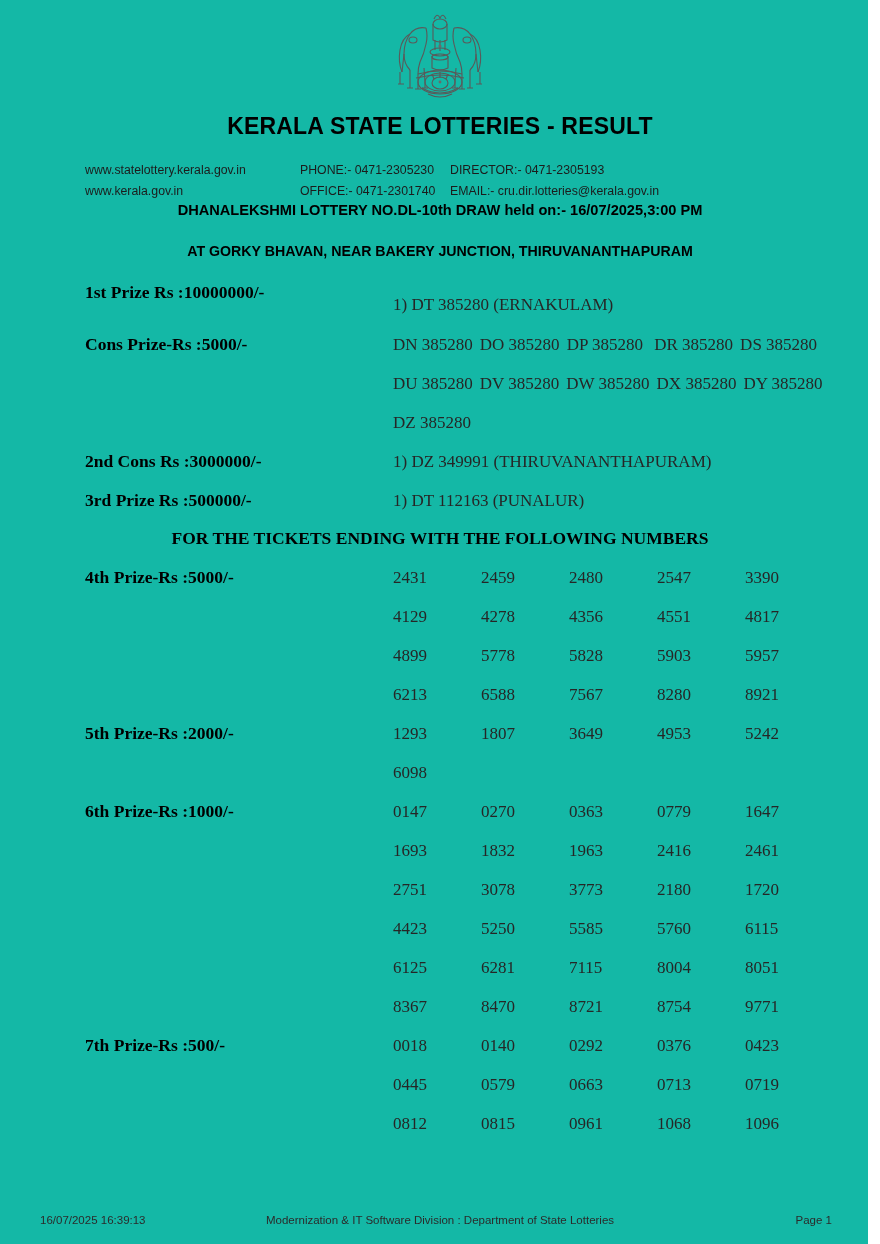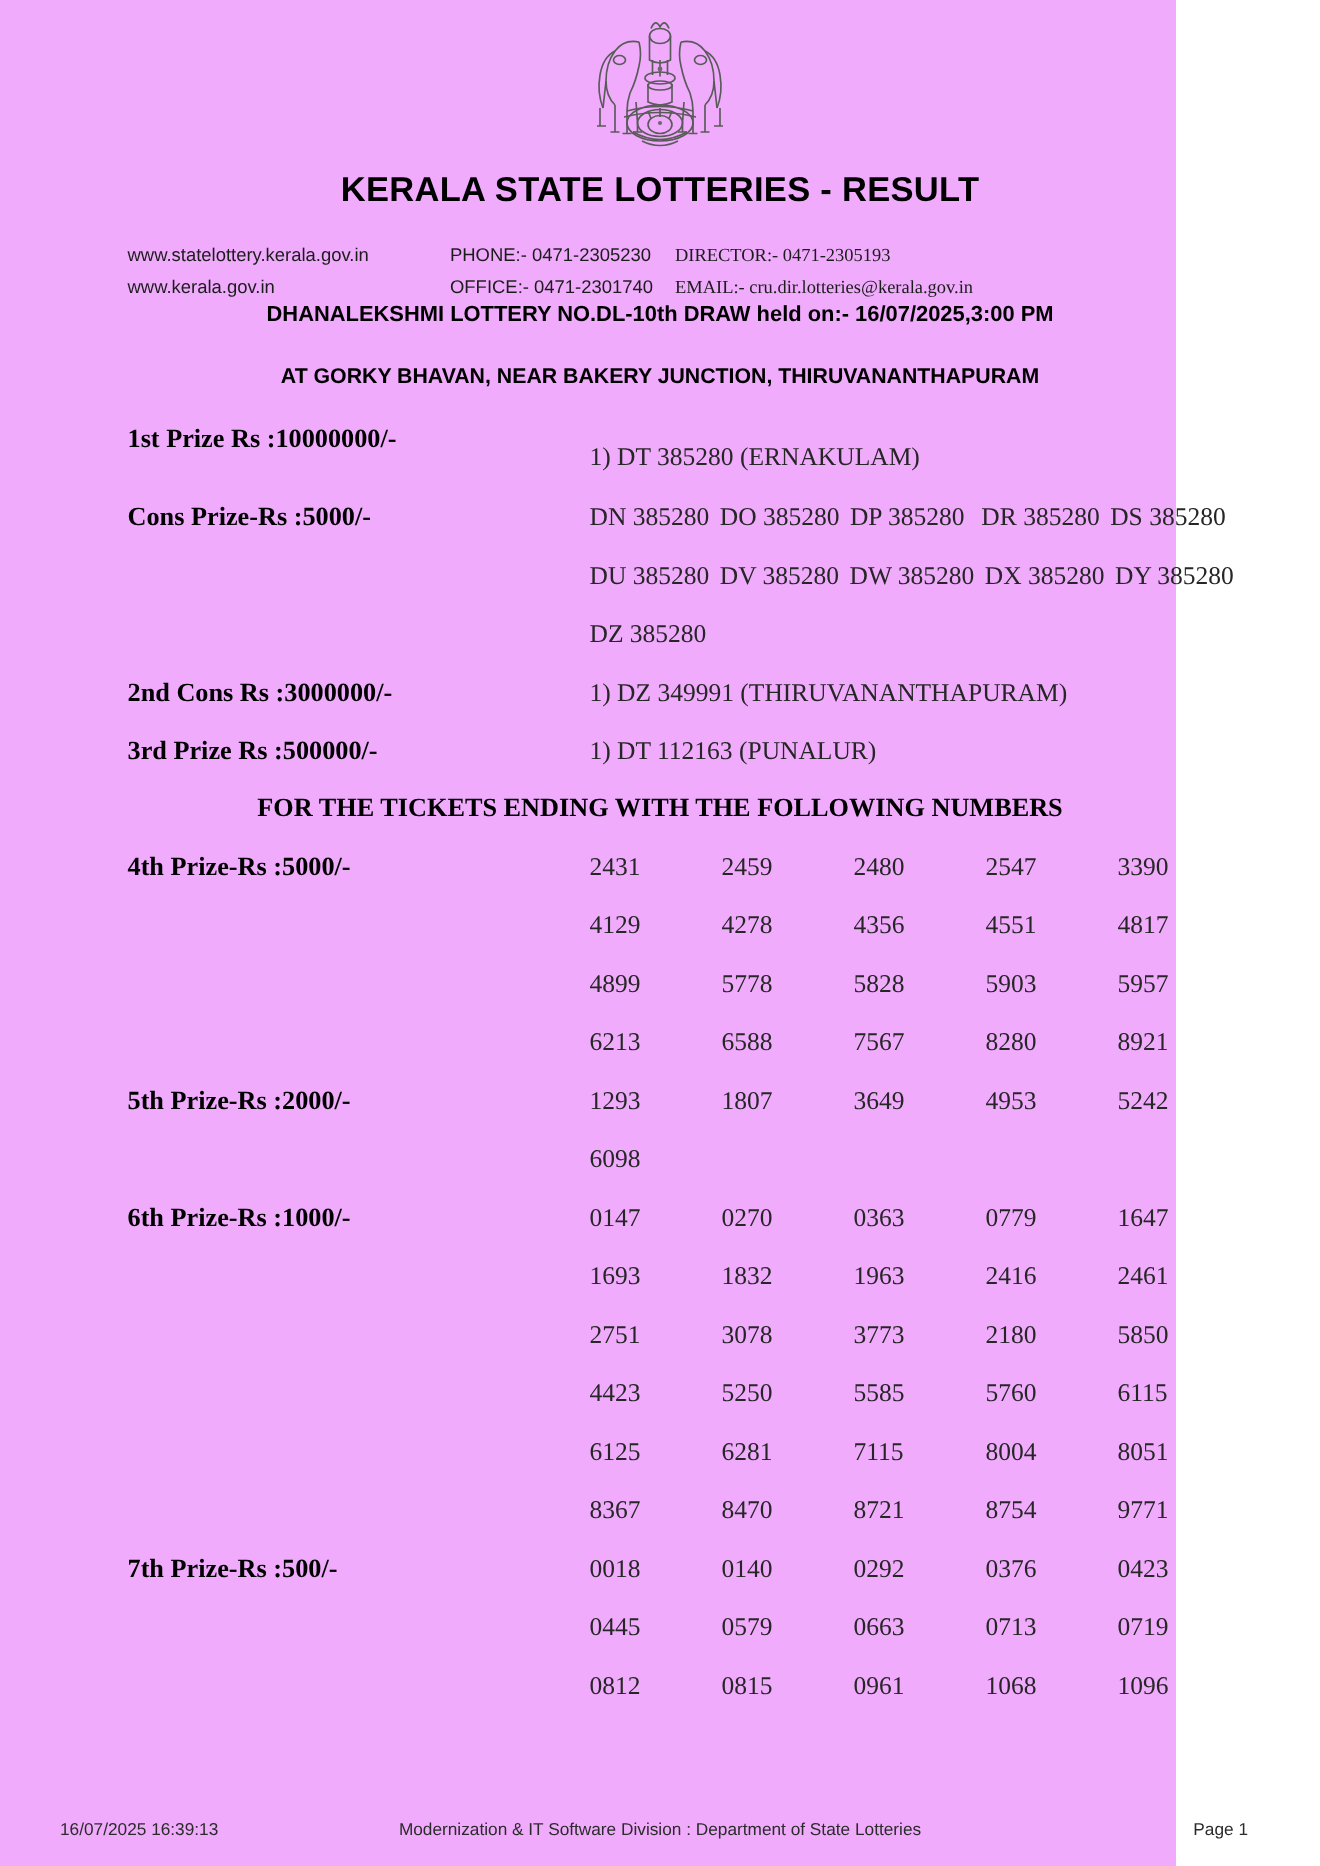--- a/index.html
+++ b/index.html
@@ -11,23 +11,23 @@
     width: 880px;
     height: 1244px;
     position: relative;
     font-family: "Liberation Serif", serif;
     color: #1a1a1a;
     overflow: hidden;
   }
 
   .page {
     position: relative;
-    width: 784px;
+    width: 868px;
     height: 1244px;
-    background: #f0abfc;
+    background: #14b8a6;
   }
 
   
   .emblem-wrap {
     position: absolute;
     left: 0;
     top: 10px;
     width: 880px;
     text-align: center;
   }
@@ -60,21 +60,21 @@
     font-family: "Liberation Sans", sans-serif;
     font-size: 12.3px;
     color: #1c1c1c;
     line-height: 21px;
   }
   .contact-row {
     display: flex;
   }
   .c-col1 { width: 215px; flex: none; }
   .c-col2 { width: 150px; flex: none; }
-  .c-col3 { flex: 1; font-family: Liberation Serif, serif; }
+  .c-col3 { flex: 1; }
 
   
   .draw-line {
     position: absolute;
     left: 0;
     top: 202px;
     width: 880px;
     text-align: center;
     font-family: "Liberation Sans", sans-serif;
     font-weight: bold;
@@ -327,21 +327,21 @@
         <div class="num-cell">1832</div>
         <div class="num-cell">1963</div>
         <div class="num-cell">2416</div>
         <div class="num-cell">2461</div>
       </div>
       <div class="num-row">
         <div class="num-cell">2751</div>
         <div class="num-cell">3078</div>
         <div class="num-cell">3773</div>
         <div class="num-cell">2180</div>
-        <div class="num-cell">5850</div>
+        <div class="num-cell">1720</div>
       </div>
       <div class="num-row">
         <div class="num-cell">4423</div>
         <div class="num-cell">5250</div>
         <div class="num-cell">5585</div>
         <div class="num-cell">5760</div>
         <div class="num-cell">6115</div>
       </div>
       <div class="num-row">
         <div class="num-cell">6125</div>

